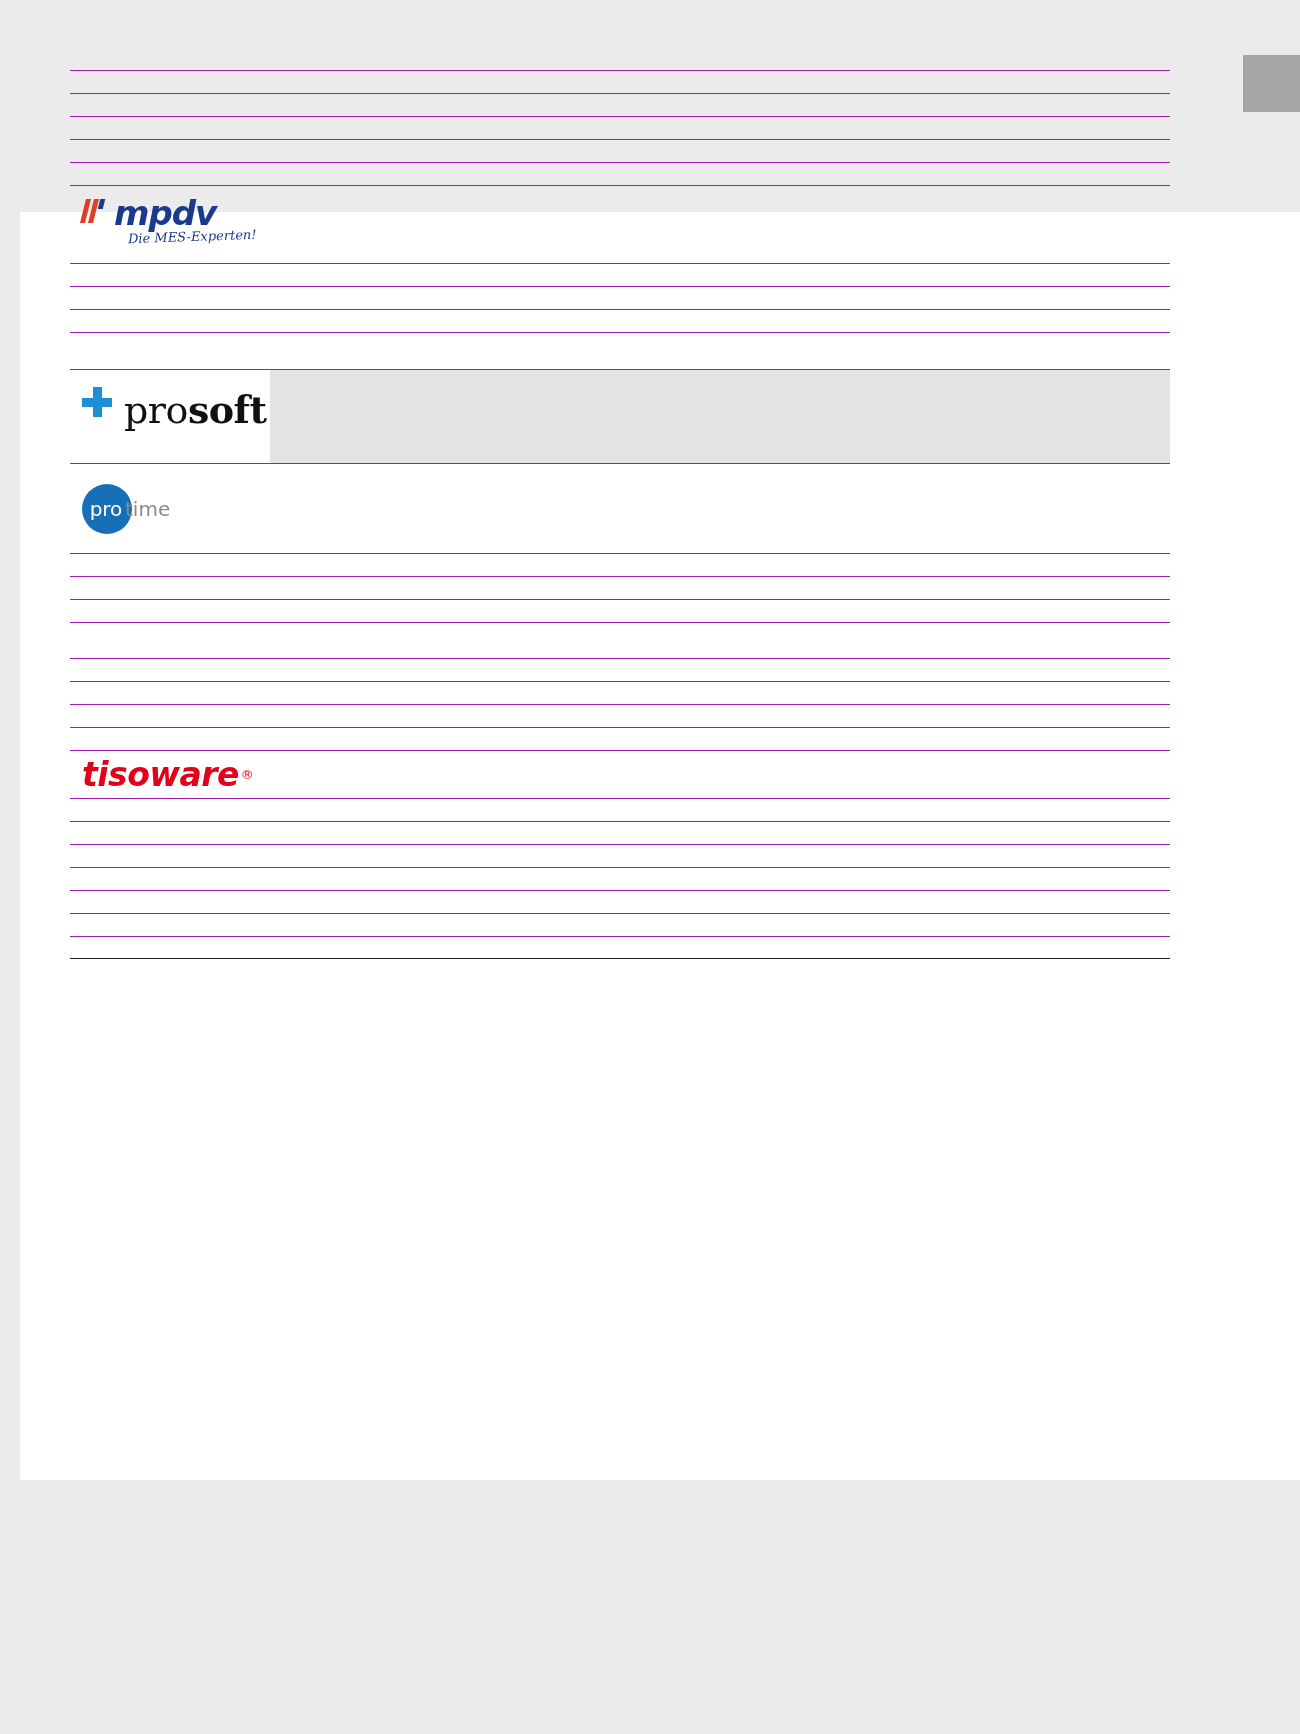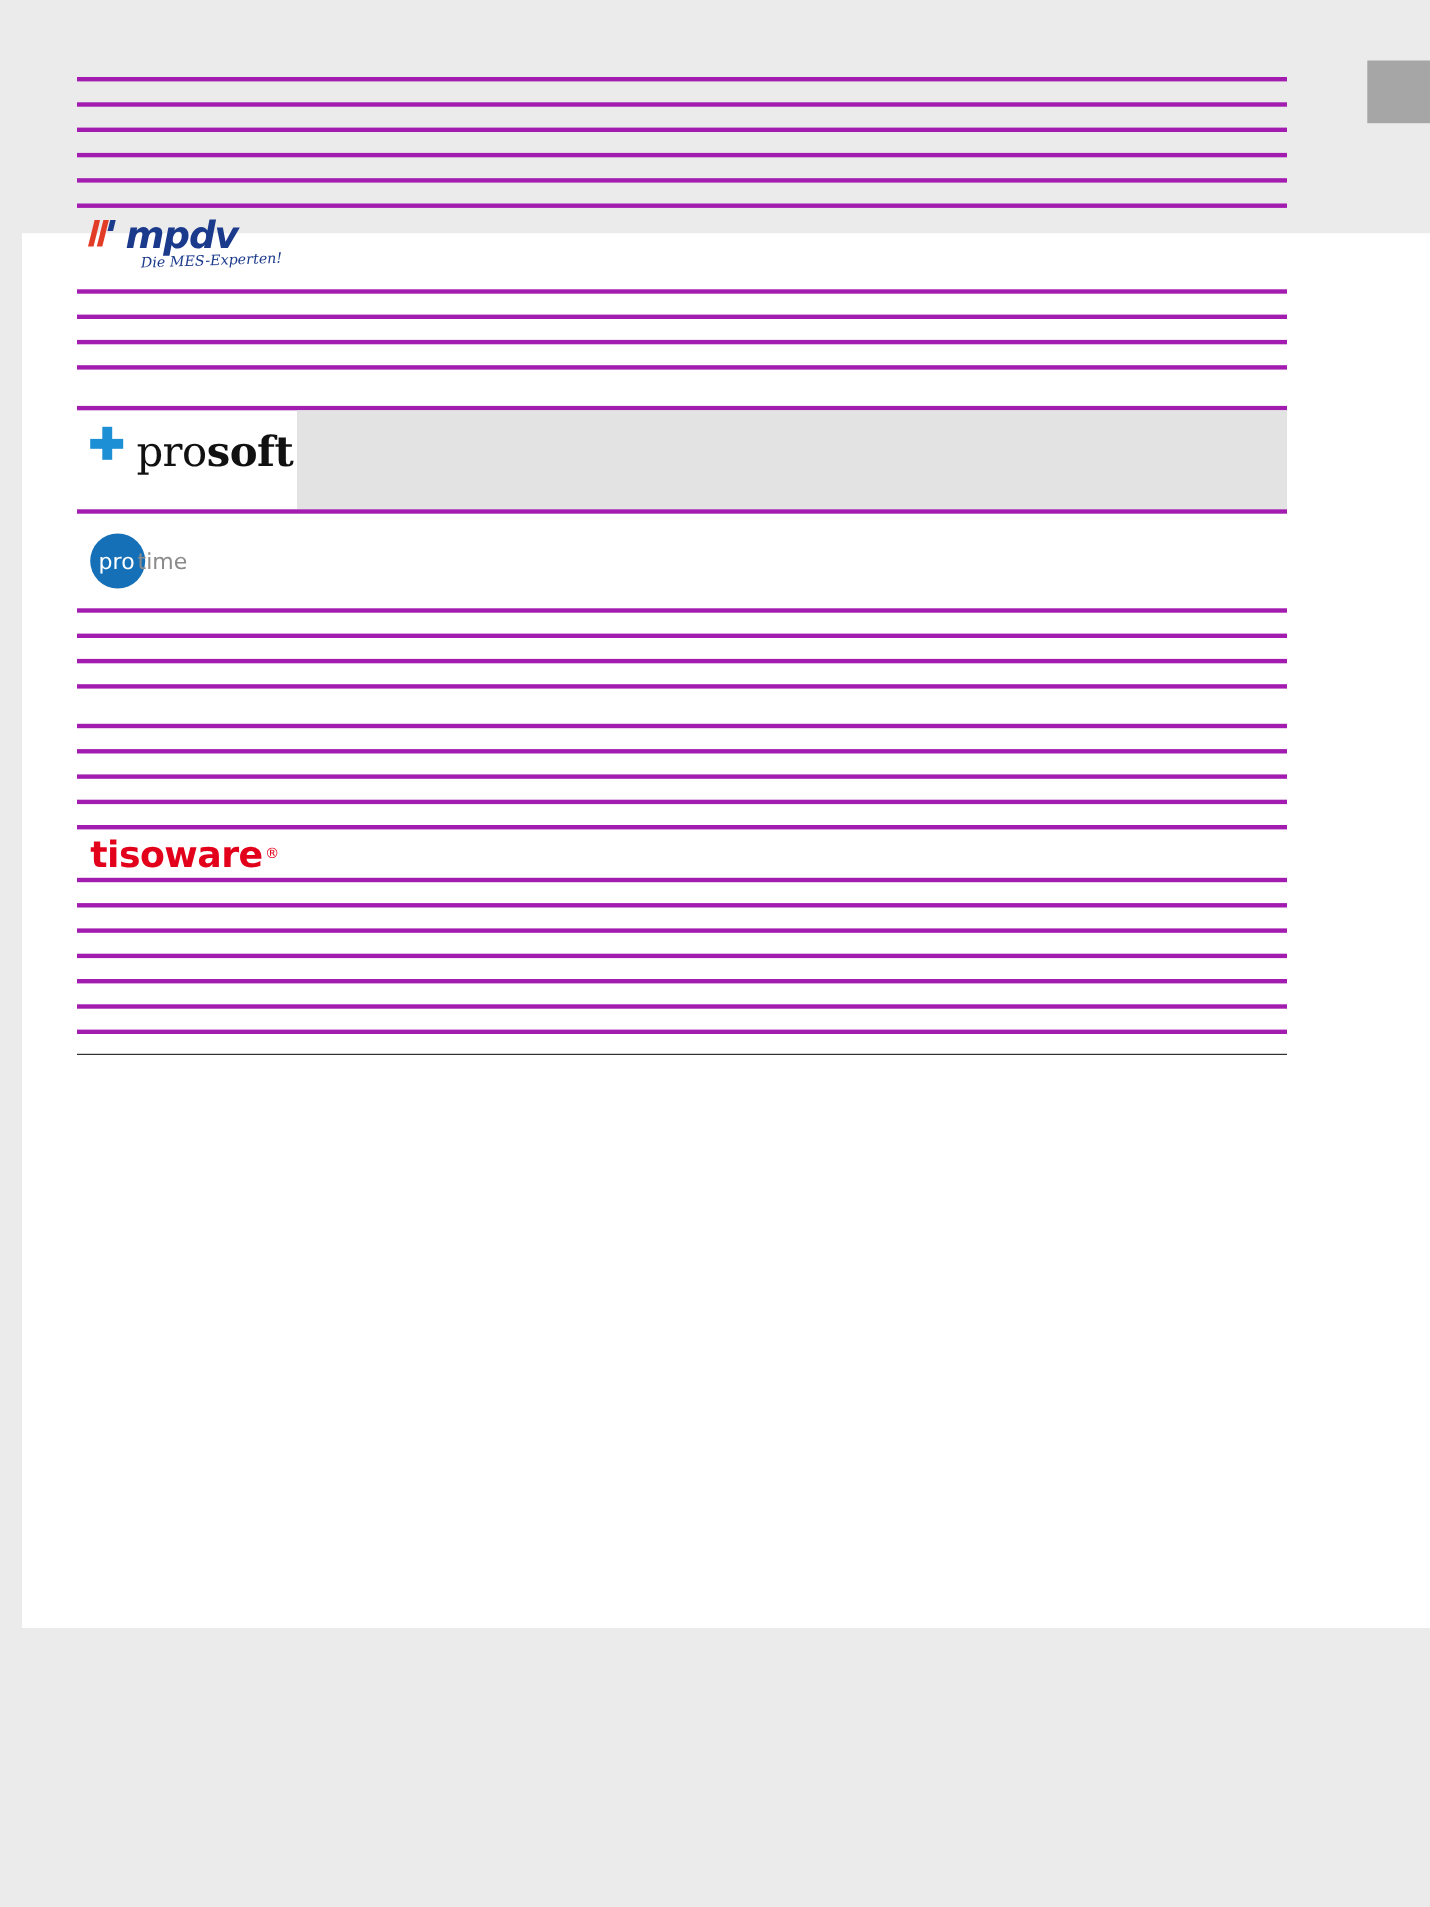--- a/index.html
+++ b/index.html
@@ -58,21 +58,21 @@
   
   .table-area {
     position: absolute;
     left: 70px;
     top: 70px;
     width: 1100px;
   }
 
   .row {
     position: relative;
-    border-top: 4px solid #a21caf;
+    border-top: 1px solid #a21caf;
     box-sizing: border-box;
   }
   .row.last {
     border-bottom: 1px solid #1c1c1c;
   }
 
   .row-inner {
     display: flex;
     align-items: center;
     height: 100%;
@@ -196,20 +196,21 @@
   
   .logo-tisoware {
     position: relative;
     height: 42px;
     display: flex;
     align-items: center;
   }
   .tisoware-word {
     font-family: "DejaVu Sans", sans-serif;
     font-weight: bold;
+    font-style: italic;
     font-size: 33px;
     color: #e2001a;
     letter-spacing: -0.5px;
   }
   .tisoware-reg {
     font-family: "DejaVu Sans", sans-serif;
     font-size: 13px;
     color: #e2001a;
     vertical-align: super;
     margin-left: 2px;

